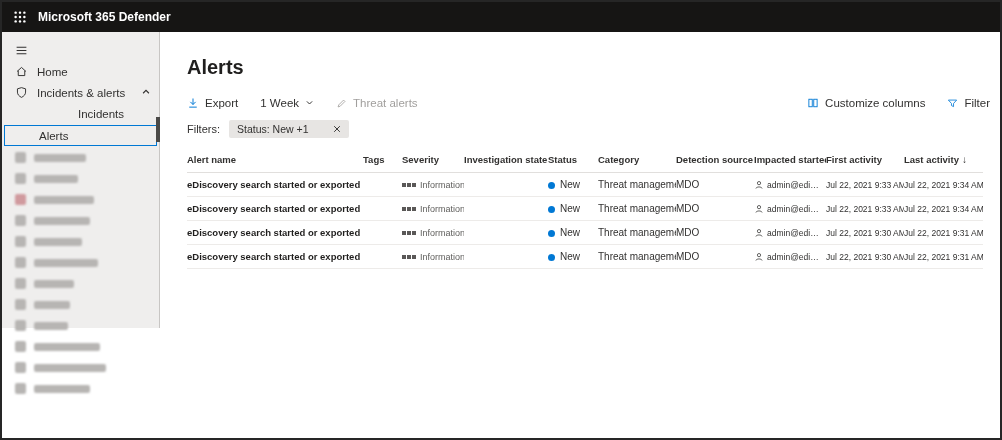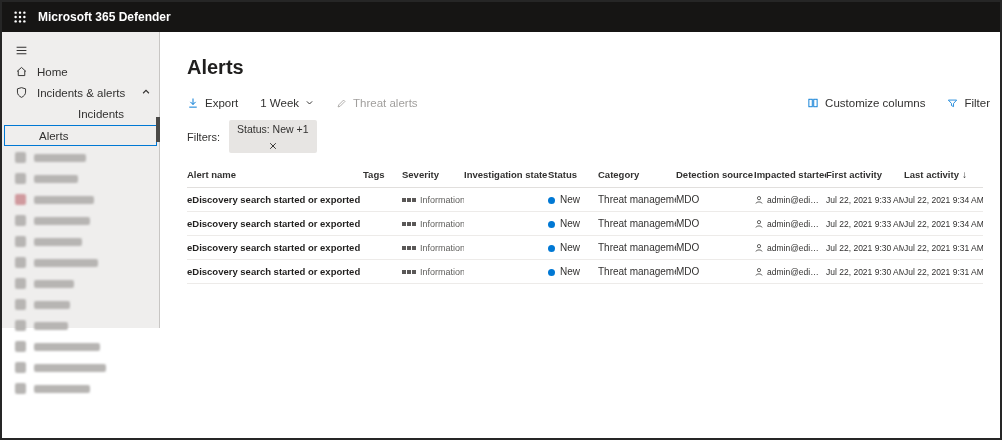--- a/index.html
+++ b/index.html
@@ -42,22 +42,22 @@
   .commandbar { display: flex; align-items: center; padding: 0 10px 6px 27px; font-size: 11.5px; }
   .cmd { display: inline-flex; align-items: center; gap: 6px; background: none; border: none; padding: 0;
     margin-right: 22px; font: inherit; color: #323130; cursor: pointer; white-space: nowrap; }
   .cmd .cicon { color: var(--accent, #0078d4); display: inline-flex; }
   .cmd.disabled { color: #a19f9d; cursor: default; }
   .cmd.disabled .cicon { color: #a19f9d; }
   .cmd-right { margin: 0 0 0 22px; }
   .spacer { flex: 1; }
 
   .filters-row { display: flex; align-items: center; gap: 9px; padding: 5px 17px 9px 27px; font-size: 11px; }
-  .chip { display: inline-flex; align-items: center; gap: 7px; background: #e7e5e3; border-radius: 2px;
-    padding: 3px 8px; font-size: 10.5px; cursor: pointer; color: #323130; border: none; font-family: inherit; flex-direction: column; }
+  .chip { display: inline-flex; align-items: center; gap: 24px; background: #e7e5e3; border-radius: 2px;
+    padding: 3px 8px; font-size: 10.5px; cursor: pointer; color: #323130; border: none; font-family: inherit; }
   .chip .xicon { display: inline-flex; color: #323130; }
 
   
   .table { padding: 0 17px 0 27px; }
   .thead, .trow { display: grid; align-items: center;
     grid-template-columns: 176px 39px 62px 84px 50px 78px 78px 72px 78px 1fr; }
   .thead { height: 26px; border-bottom: 1px solid #e1dfdd; }
   .th { display: flex; align-items: center; gap: 3px; font-size: 9.5px; font-weight: 700;
     white-space: nowrap; overflow: hidden; cursor: pointer; color: #323130; }
   .sorticon { font-size: 10px; font-weight: 400; }

